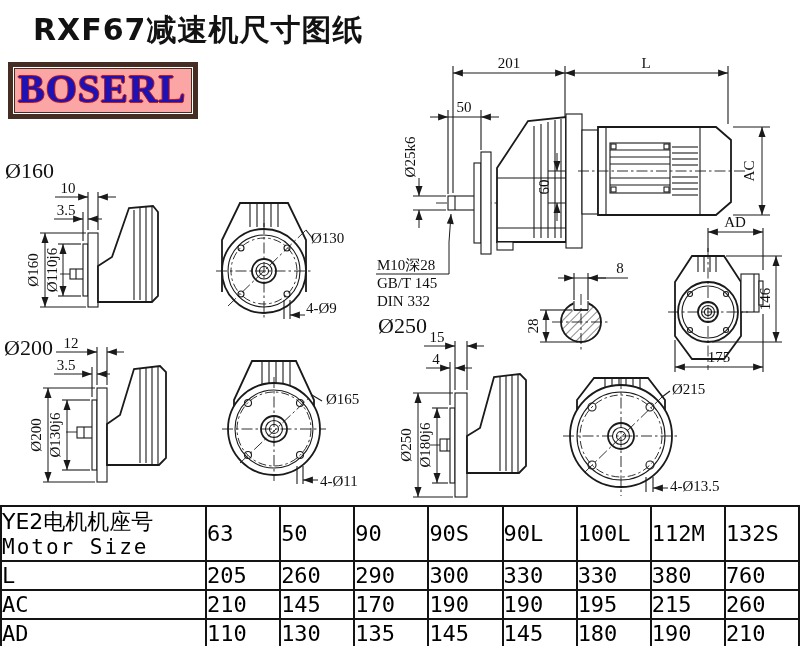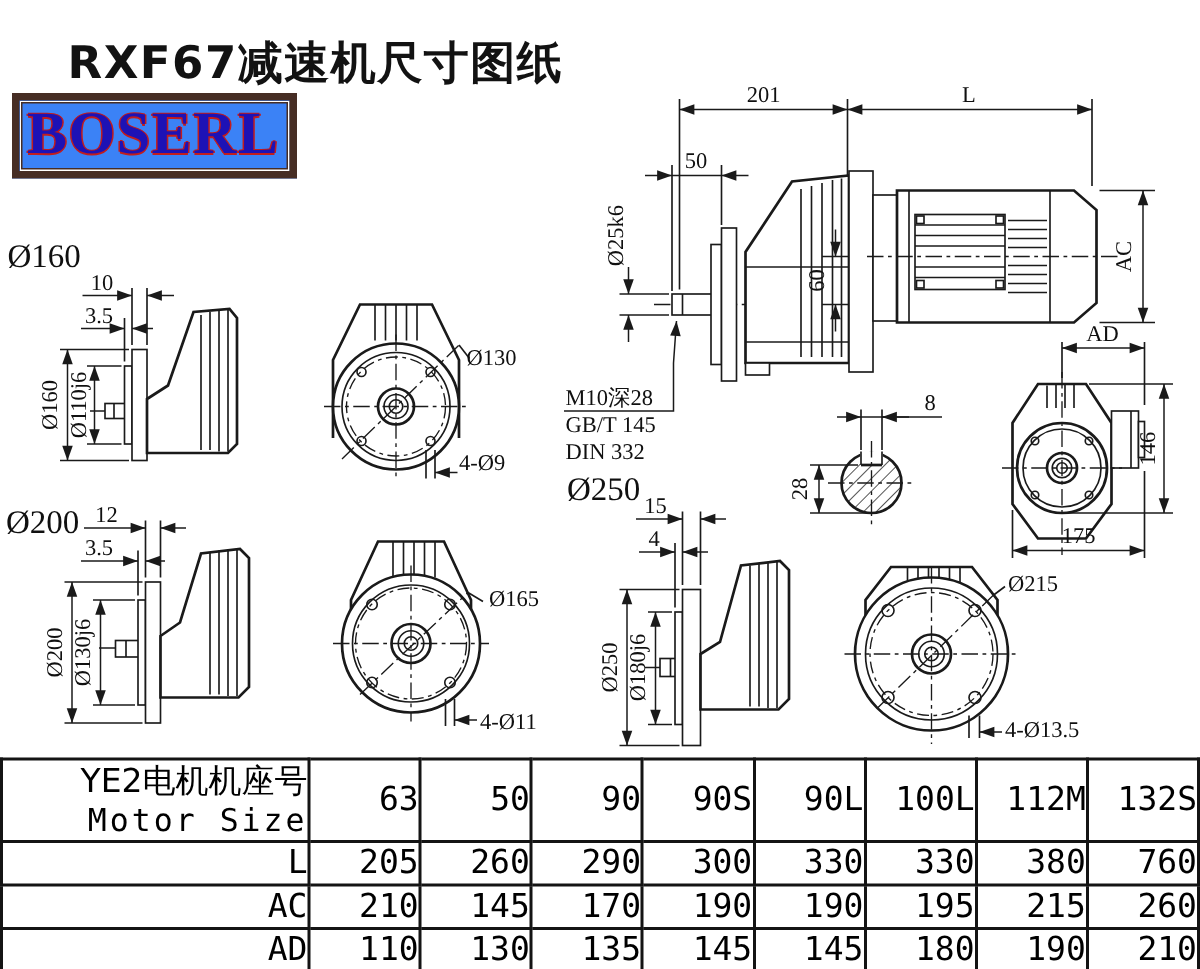--- a/index.html
+++ b/index.html
@@ -1,40 +1,40 @@
 <!DOCTYPE html>
 <html><head>
 <meta charset="utf-8">
 <style>
   html,body{margin:0;padding:0;background:#fff;}
   .sheet{position:relative;width:800px;height:646px;background:#fff;overflow:hidden;
          font-family:"Liberation Sans",sans-serif;}
-  .title{position:absolute;left:33px;top:10px;margin:12px;z-index:3;
+  .title{position:absolute;left:33px;top:10px;margin:0;z-index:3;
          font-family:"DejaVu Sans",sans-serif;font-weight:bold;font-size:30px;
          color:#121212;letter-spacing:1px;white-space:nowrap;}
-  .logo{position:absolute;left:8px;top:62px;z-index:3;background:#3b82f6;
+  .logo{position:absolute;left:8px;top:62px;z-index:3;background:#fca5a5;
         border:5px solid #462d24;padding:0 7px 3px 5px;
         box-shadow:inset 0 0 0 1px #fff, inset 0 0 0 2px #462d24;}
   .logo-text{font-family:"Liberation Serif","DejaVu Serif",serif;font-weight:bold;
         font-size:40px;line-height:44px;color:#1d12b5;letter-spacing:1px;
         text-shadow:1px 0 #c21d1d,-1px 0 #c21d1d,0 1px #c21d1d,0 -1px #c21d1d;}
   svg.draw{position:absolute;left:0;top:0;z-index:1;}
   .ln  {stroke:#1a1a1a;stroke-width:1.1;fill:none;}
   .thk {stroke:#1a1a1a;stroke-width:1.8;fill:none;}
   .thkw{stroke:#1a1a1a;stroke-width:1.8;fill:#fff;}
   .lnw {stroke:#1a1a1a;stroke-width:1.1;fill:#fff;}
   .cl  {stroke:#1a1a1a;stroke-width:.9;fill:none;stroke-dasharray:11 3 2.5 3;}
   .bc  {stroke:#1a1a1a;stroke-width:.9;fill:none;stroke-dasharray:8 3 2.5 3;}
   .dim {stroke:#1a1a1a;stroke-width:1;fill:none;}
   text {stroke:none;}
   .dt{font-family:"Liberation Serif","DejaVu Serif",serif;font-size:15px;fill:#101010;}
   .st{font-family:"Liberation Serif","DejaVu Serif",serif;font-size:22px;fill:#101010;}
   table.dims{position:absolute;left:0;top:505px;z-index:2;width:800px;
         border-collapse:collapse;table-layout:fixed;background:#fff;}
-  table.dims td{border:2px solid #141414;text-align:right;vertical-align:middle;padding:0;
+  table.dims td{border:2px solid #141414;text-align:left;vertical-align:middle;padding:0;
         font-family:"DejaVu Sans Mono","Liberation Mono",monospace;font-size:22px;color:#000;}
   col.c0{width:205px;}
   tr.hrow td{height:53px;}
   tr.drow td{height:27px;}
   .cellcn{font-family:"DejaVu Sans",sans-serif;font-size:22px;line-height:26px;}
   .cellen{font-size:21px;line-height:24px;letter-spacing:2px;}
 </style>
 </head>
 <body>
 

